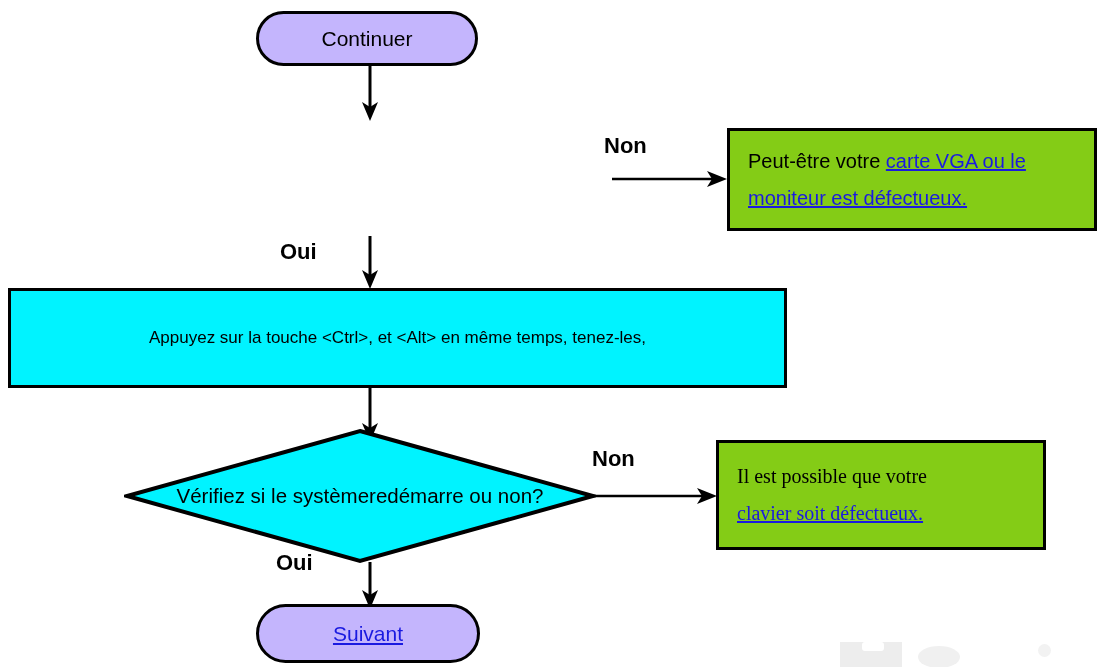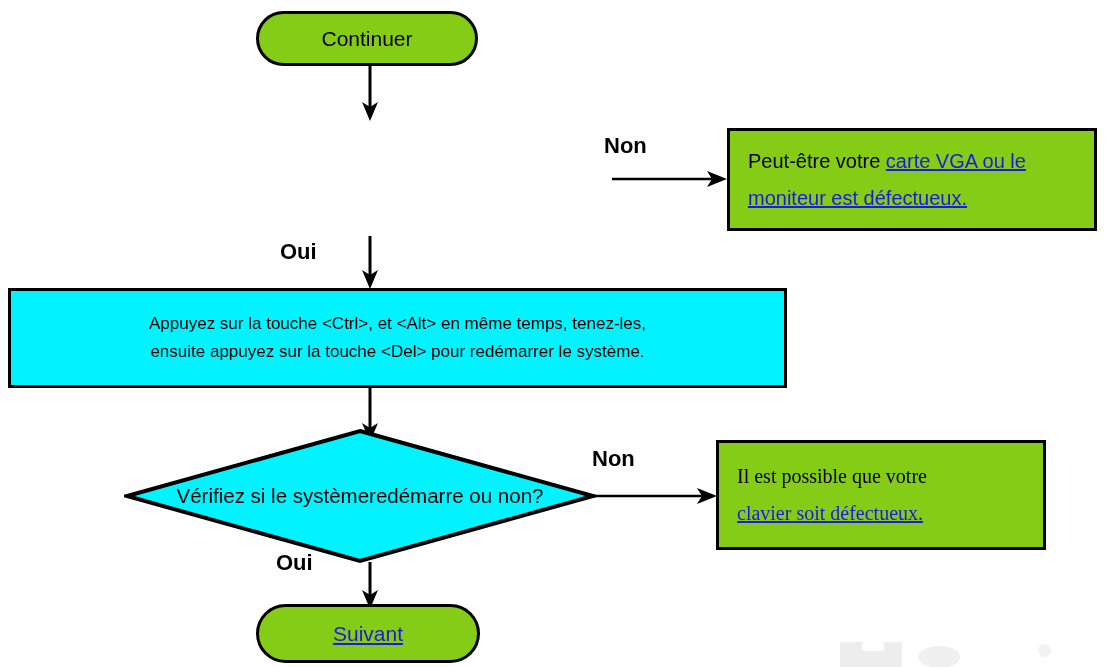--- a/index.html
+++ b/index.html
@@ -19,21 +19,21 @@
     position: absolute;
     box-sizing: border-box;
     display: flex;
     align-items: center;
     justify-content: center;
     text-align: center;
   }
 
   
   .terminator {
-    background: #84cc16;
+    background: #c4b5fd;
     border: 3px solid #000000;
     border-radius: 32px;
   }
   .terminator .label {
     font-size: 21px;
     color: #000000;
     line-height: 1.1;
   }
   .terminator .label.link {
     color: #1a1ae0;
@@ -156,21 +156,20 @@
   <div class="conn" style="left:358px; top:236px;">
     <svg width="24" height="54" viewBox="0 0 24 54">
       <line x1="12" y1="0" x2="12" y2="40" stroke="#000" stroke-width="3"></line>
       <polygon points="12,53 4,34 12,39 20,34" fill="#000"></polygon>
     </svg>
   </div>
 
   <div class="node process" style="left:8px; top:288px; width:779px; height:100px;">
     <div class="label">
       <span>Appuyez sur la touche &lt;Ctrl&gt;, et &lt;Alt&gt; en même temps, tenez-les,</span><br>
-      <span>ensuite appuyez sur la touche &lt;Del&gt; pour redémarrer le système.</span>
     </div>
   </div>
 
   <div class="conn" style="left:358px; top:387px;">
     <svg width="24" height="56" viewBox="0 0 24 56">
       <line x1="12" y1="0" x2="12" y2="42" stroke="#000" stroke-width="3"></line>
       <polygon points="12,55 4,36 12,41 20,36" fill="#000"></polygon>
     </svg>
   </div>
 

